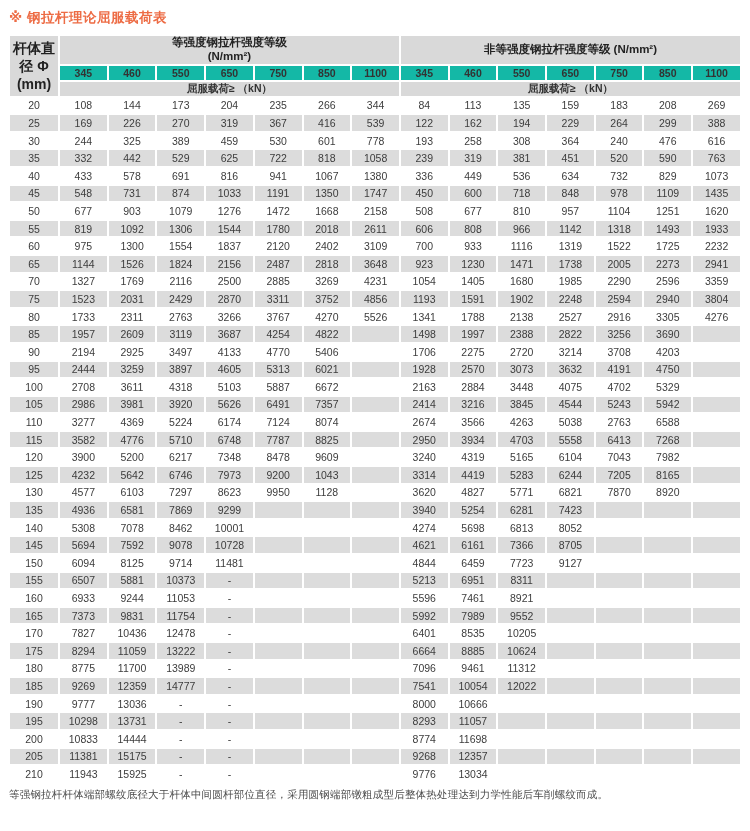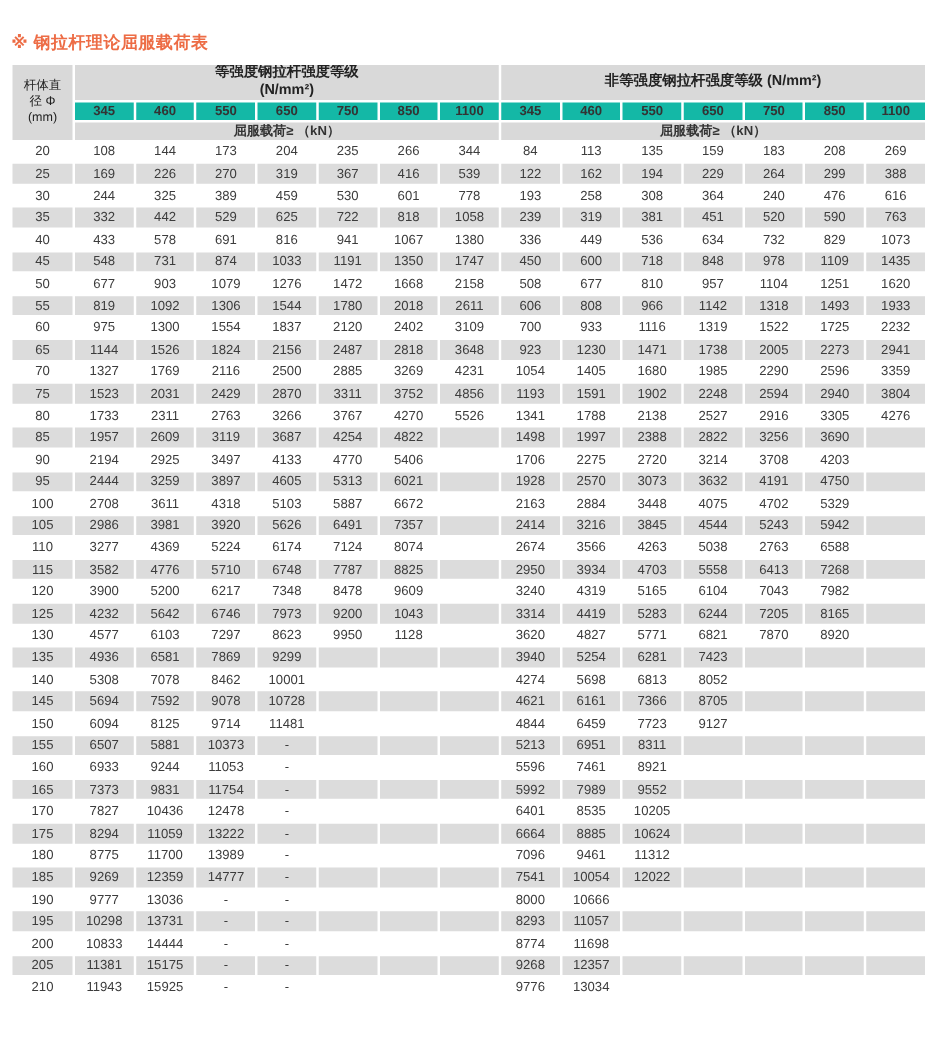--- a/index.html
+++ b/index.html
@@ -11,21 +11,21 @@
   }
   *{box-sizing:border-box;}
   html,body{margin:0;padding:0;}
   body{
     width:750px;height:831px;
     background:#ffffff;
     font-family:"Liberation Sans","DejaVu Sans",sans-serif;
     color:var(--text-color);
     overflow:hidden;
   }
-  .page{padding:6px 0 0 8px;margin-top:16px;}
+  .page{padding:6px 0 0 8px;}
   .page-title{
     font-size:13.5px;
     font-weight:bold;
     color:var(--title-color);
     margin:3px 0 7px 1px;
     letter-spacing:0.5px;
   }
   table.load-table{
     border-collapse:separate;
     border-spacing:2px;
@@ -39,24 +39,24 @@
     vertical-align:middle;
     overflow:hidden;
     white-space:nowrap;
   }
   thead th{
     background:var(--header-bg);
     color:var(--header-text);
     font-weight:bold;
   }
   th.dia-head{
-    font-size:10px;
+    font-size:14px;
     line-height:1.3;
     white-space:pre-line;
-    font-weight:normal;
+    font-weight:bold;
   }
   tr.group-row th.group-head{
     height:27px;
     font-size:11.5px;
     line-height:1.2;
     white-space:pre-line;
   }
   tr.grades-row th{
     background:#14b8a6;
     font-weight:bold;
@@ -787,14 +787,15 @@
           <td>13034</td>
           <td></td>
           <td></td>
           <td></td>
           <td></td>
           <td></td>
         </tr>
       </tbody>
   </table>
 
+  <div class="footnote">等强钢拉杆杆体端部螺纹底径大于杆体中间圆杆部位直径，采用圆钢端部镦粗成型后整体热处理达到力学性能后车削螺纹而成。</div>
 
 </div>
 
 </body></html>

